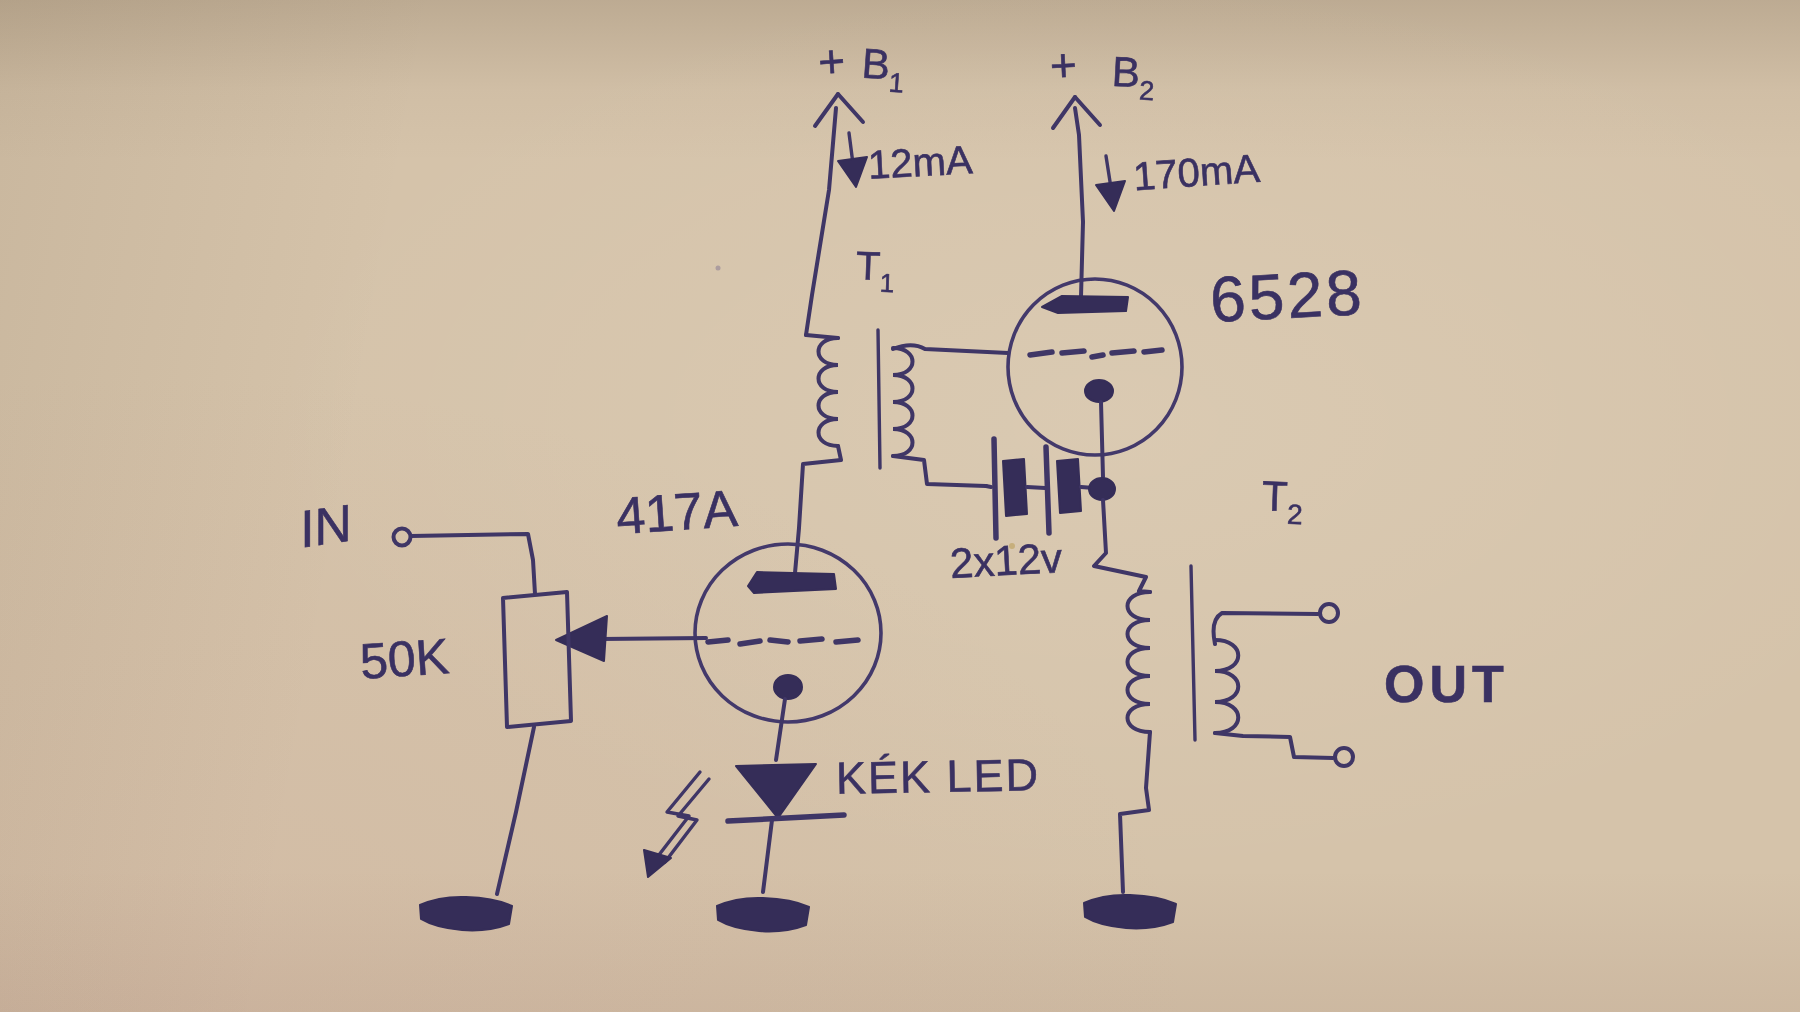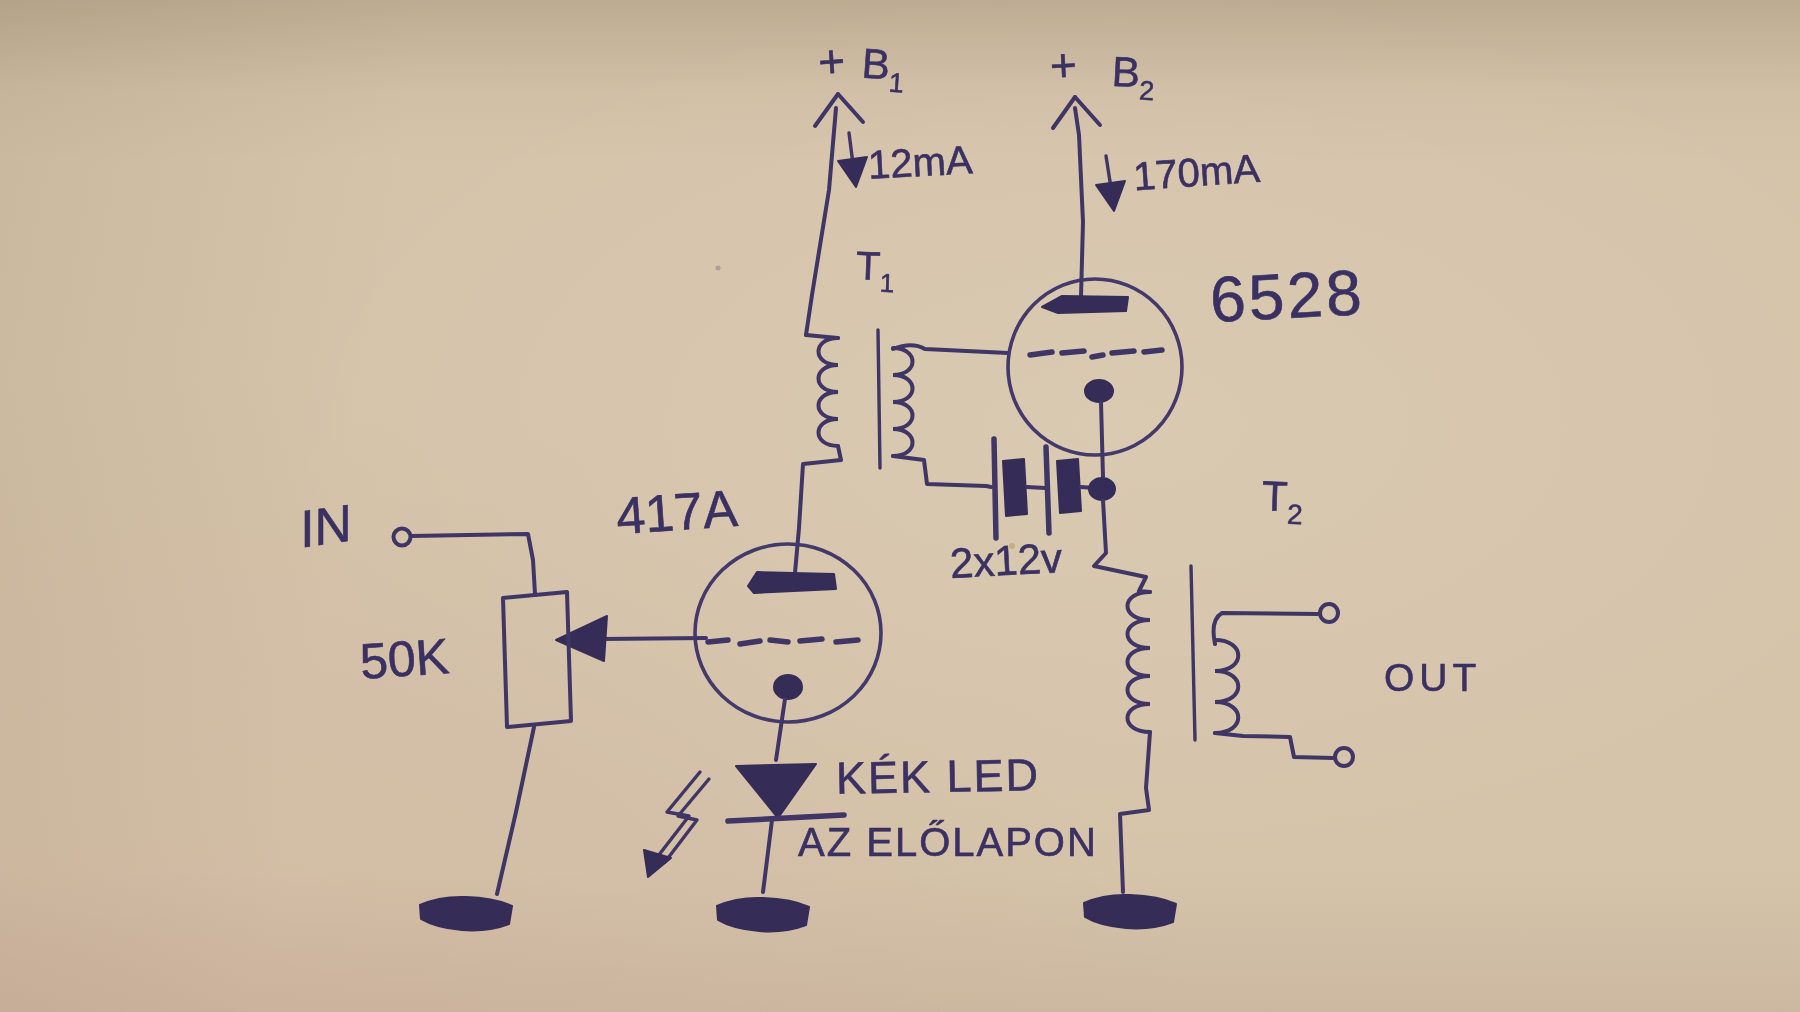--- a/index.html
+++ b/index.html
@@ -163,16 +163,15 @@
 
   <div class="lbl" style="left:1210px;top:264px;font-size:64px;letter-spacing:3px;transform:rotate(-3deg);">6528</div>
   <div class="lbl" style="left:616px;top:486px;font-size:52px;transform:rotate(-4deg);">417A</div>
 
   <div class="lbl" style="left:300px;top:500px;font-size:52px;transform:rotate(-8deg) skewX(-8deg);">IN</div>
   <div class="lbl" style="left:360px;top:634px;font-size:50px;transform:rotate(-4deg);">50K</div>
 
   <div class="lbl" style="left:950px;top:540px;font-size:42px;transform:rotate(-3deg);">2x12v</div>
 
   <div class="lbl" style="left:836px;top:754px;font-size:45px;letter-spacing:2px;transform:rotate(-1deg);">KÉK LED</div>
-  <div class="lbl" style="left:798px;top:822px;font-size:40px;letter-spacing:2px;">AZ ELŐLAPON</div>
 
-  <div class="lbl" style="left:1384px;top:658px;font-size:39px;letter-spacing:5px;">OUT</div>
+  <div class="lbl" style="left:1384px;top:658px;font-size:52px;letter-spacing:5px;font-weight:bold;">OUT</div>
 </div>
 
 </body></html>

